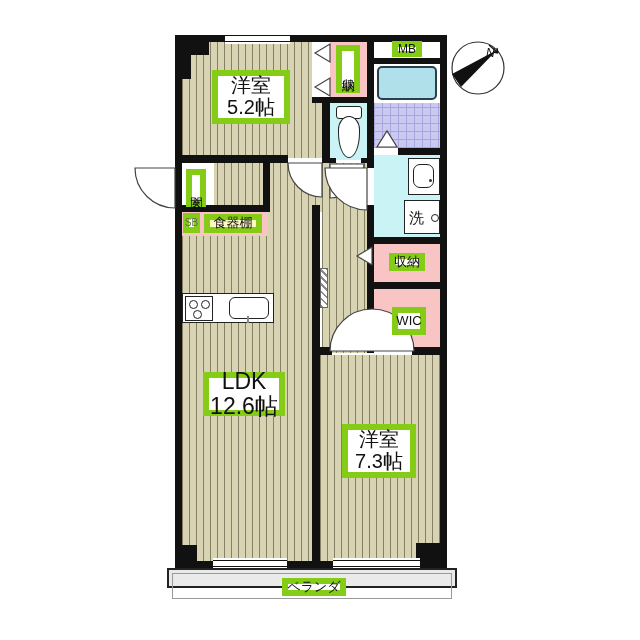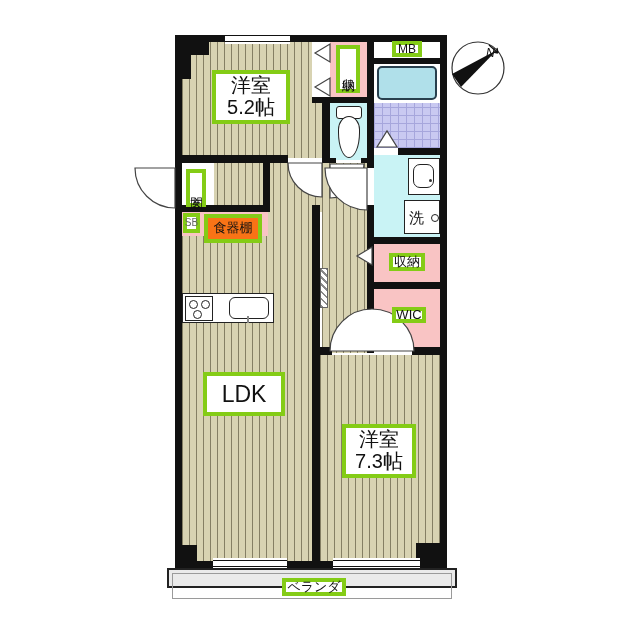--- a/index.html
+++ b/index.html
@@ -12,21 +12,21 @@
   .pink{background:#f9c4c4;}
   .cyan{background:#c9f3f5;}
   .whitebg{background:#ffffff;}
   .tile{background-color:#c9c9f1;
     background-image:repeating-linear-gradient(0deg,#a6a6dc 0 1px,transparent 1px 8px),
                      repeating-linear-gradient(90deg,#a6a6dc 0 1px,transparent 1px 8px);}
   .wall{background:#111;}
   
   #plan-outline{left:175px;top:35px;width:272px;height:533px;border:7px solid #111;background:transparent;}
   
-  .lbl{background:#fff;border:4px solid #84cc16;display:flex;align-items:center;justify-content:center;
+  .lbl{background:#fff;border:6px solid #84cc16;display:flex;align-items:center;justify-content:center;
        text-align:center;line-height:1.08;padding:1px 1px;white-space:nowrap;}
   .lbl.col{flex-direction:column;}
   .vert{writing-mode:vertical-rl;text-orientation:upright;letter-spacing:1px;}
   .room-name{font-size:20px;text-align:right;}
   .small{font-size:13px;}
   
   .tub{background:#b0e0ea;border:2px solid #28404e;border-radius:5px;}
   .box{background:#fff;border:1px solid #222;}
   .circle{border:1px solid #222;border-radius:50%;background:#fff;}
   .hatch{background:repeating-linear-gradient(45deg,#8a8a8a 0 2px,#fff 2px 5px);border:1px solid #666;}
@@ -136,39 +136,40 @@
     <span>ベランダ</span>
   </div>
 </div>
 
 <div class="lbl col abs room-name" style="left:212px;top:70px;width:78px;height:54px;">
   <span>洋室</span>
   <span>5.2帖</span>
 </div>
 <div class="lbl col abs" style="left:203px;top:372px;width:82px;height:44px;font-size:23px;">
   <span>LDK</span>
+  <span>12.6帖</span>
 </div>
 <div class="lbl col abs room-name" style="left:342px;top:424px;width:74px;height:54px;">
   <span>洋室</span>
   <span>7.3帖</span>
 </div>
 
 <div class="lbl vert abs" style="left:336px;top:45px;width:24px;height:48px;font-size:13px;">
   <span>収納</span>
 </div>
 <div class="lbl abs" style="left:392px;top:41px;width:30px;height:16px;font-size:12px;">
   <span>MB</span>
 </div>
 <div class="lbl vert abs" style="left:186px;top:169px;width:20px;height:38px;font-size:12px;">
   <span>玄関</span>
 </div>
 <div class="lbl abs" style="left:183px;top:213px;width:17px;height:20px;font-size:10px;color:#666;">
   <span>SB</span>
 </div>
-<div class="lbl abs" style="left:204px;top:214px;width:58px;height:29px;font-size:13px;background:#f97316;">
+<div class="lbl abs" style="left:204px;top:214px;width:58px;height:19px;font-size:13px;background:#fef9c3;">
   <span>食器棚</span>
 </div>
 <div class="lbl abs" style="left:389px;top:253px;width:36px;height:18px;font-size:13px;">
   <span>収納</span>
 </div>
-<div class="lbl abs" style="left:392px;top:307px;width:34px;height:16px;font-size:13px;">
+<div class="lbl abs" style="left:392px;top:307px;width:34px;height:28px;font-size:13px;">
   <span>WIC</span>
 </div>
 
 </body></html>

